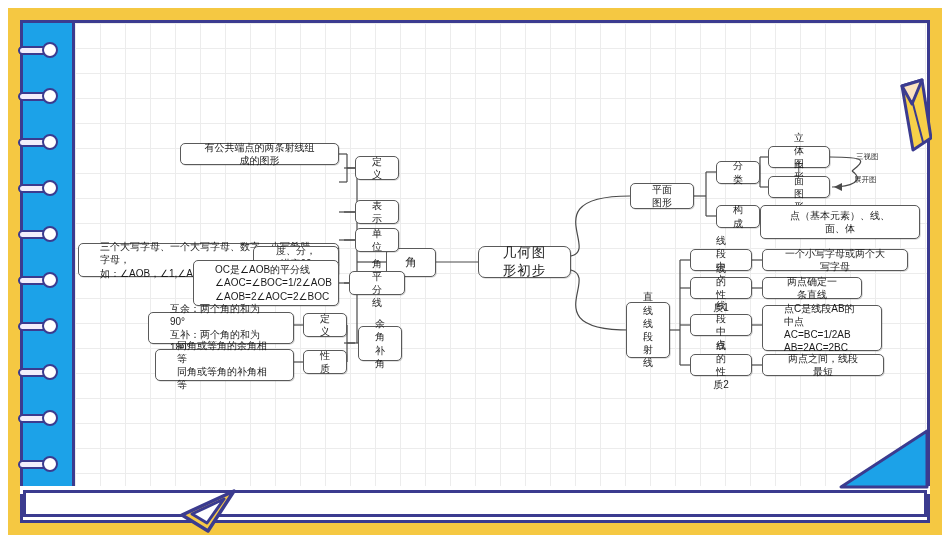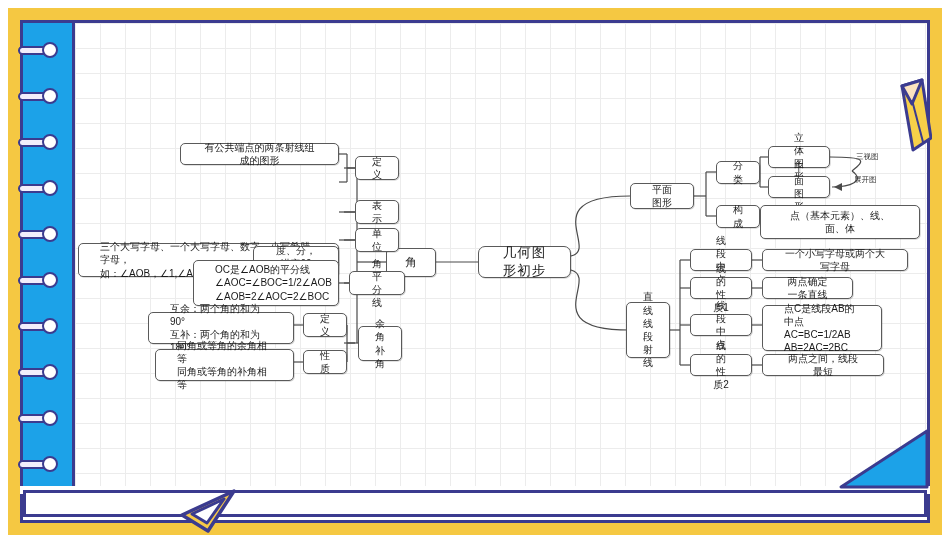--- a/index.html
+++ b/index.html
@@ -282,20 +282,20 @@
 
     <div class="node" style="left:626px;top:302px;width:42px;height:56px;">直线
 线段
 射线</div>
     <div class="node" style="left:690px;top:249px;width:62px;height:22px;">线段中点</div>
     <div class="node" style="left:690px;top:277px;width:62px;height:22px;">线的性质1</div>
     <div class="node" style="left:690px;top:314px;width:62px;height:22px;">线段中点</div>
     <div class="node" style="left:690px;top:354px;width:62px;height:22px;">线的性质2</div>
 
     <div class="node" style="left:762px;top:249px;width:146px;height:22px;">一个小写字母或两个大写字母</div>
-    <div class="node" style="left:762px;top:277px;width:91px;height:22px;">两点确定一条直线</div>
+    <div class="node" style="left:762px;top:277px;width:100px;height:22px;">两点确定一条直线</div>
     <div class="node left-align" style="left:762px;top:305px;width:120px;height:46px;">点C是线段AB的中点
 AC=BC=1/2AB
 AB=2AC=2BC</div>
     <div class="node" style="left:762px;top:354px;width:122px;height:22px;">两点之间，线段最短</div>
   </div>
 
 </div>
 
 </body></html>

